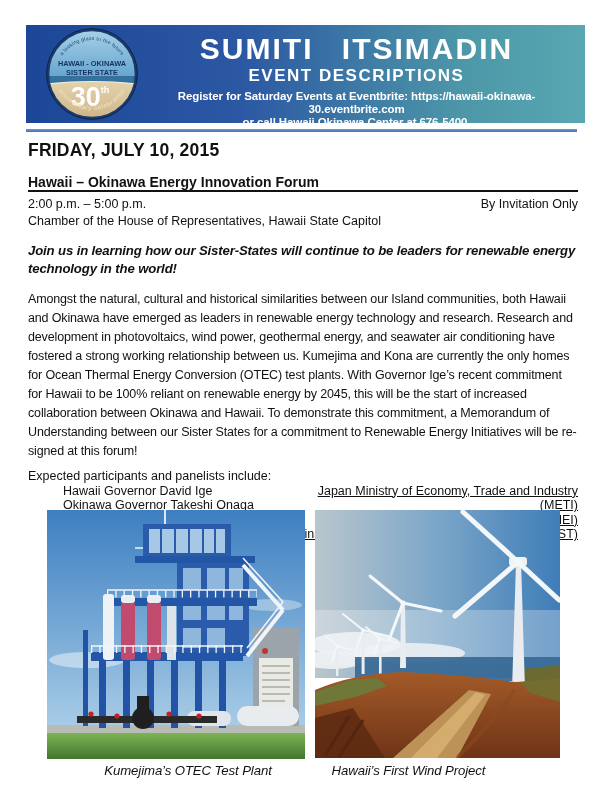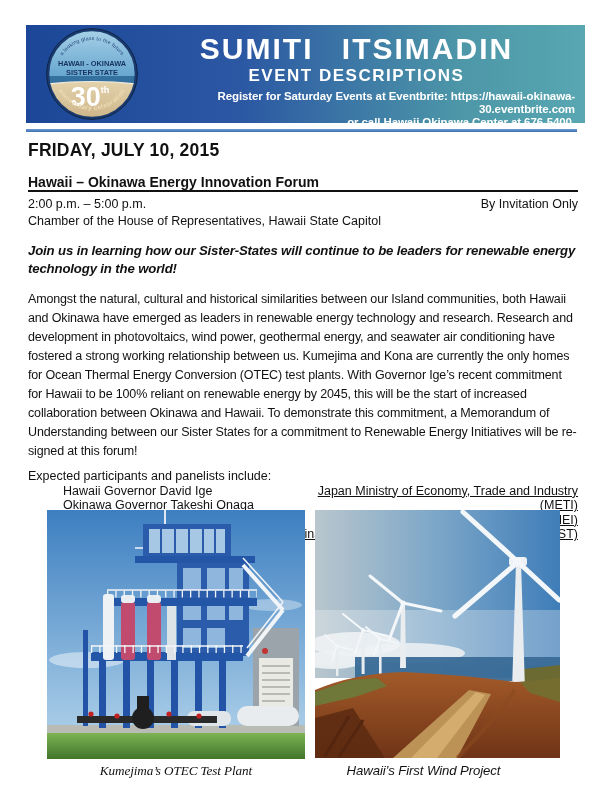--- a/index.html
+++ b/index.html
@@ -18,21 +18,21 @@
     text-align:center; color:#ffffff;
   }
   .banner-title {
     font-size:30px; font-weight:bold; letter-spacing:2px; word-spacing:18px;
     line-height:34px; white-space:nowrap;
   }
   .banner-subtitle {
     font-size:17px; font-weight:bold; letter-spacing:1.5px; line-height:19px;
   }
   .banner-register {
-    margin-top:5px; text-align:right;
+    margin-top:5px; 
     font-size:11.5px; font-weight:bold; line-height:13px; letter-spacing:-0.1px;
   }
   .rule-blue {
     position:absolute; left:26px; top:129px; width:551px; height:3px;
     background:linear-gradient(180deg,#6e9bd0,#3f6fae);
   }
   .content { position:absolute; left:28px; top:140px; width:550px; }
   .date-heading {
     margin:0 0 13px 0; font-size:17.5px; font-weight:bold; letter-spacing:0.2px;
   }
@@ -58,22 +58,22 @@
   .p-left { margin-left:35px; }
   .p-left div, .p-right div { line-height:14.5px; }
   .p-right { flex:1; text-align:right;text-decoration:underline; }
   .photo { position:absolute; display:block; }
   .photo-otec { left:47px; top:510px; width:258px; height:249px; }
   .photo-wind { left:315px; top:510px; width:245px; height:248px; }
   .caption {
     position:absolute; top:763px; font-size:13.2px; font-style:italic;
     text-align:center; letter-spacing:-0.1px;
   }
-  .caption-left { left:47px; width:258px;font-family:Liberation Serif, serif; }
-  .caption-right { left:301px; width:245px; }
+  .caption-left { left:59px; width:258px; }
+  .caption-right { left:286px; width:245px; }
 </style>
 </head>
 <body>
 
 <div class="banner">
   <svg class="logo-svg" viewBox="0 0 92 92">
     <defs>
       <clipPath id="logoClip">
           <circle cx="46" cy="46" r="44"></circle>
         </clipPath>

